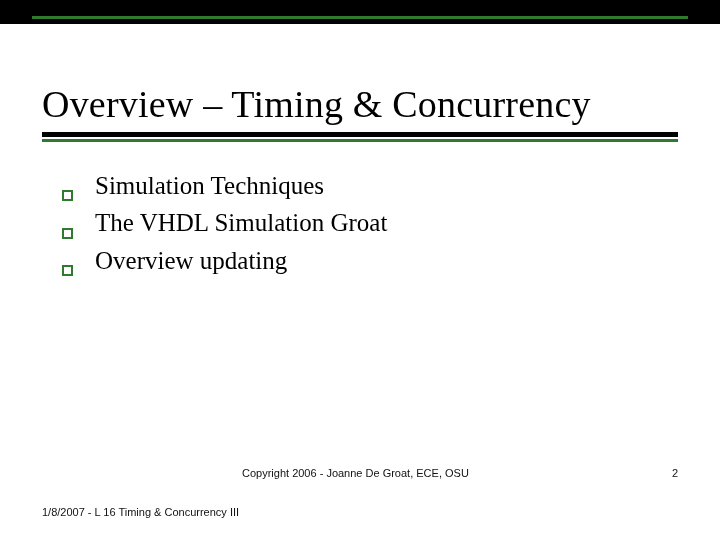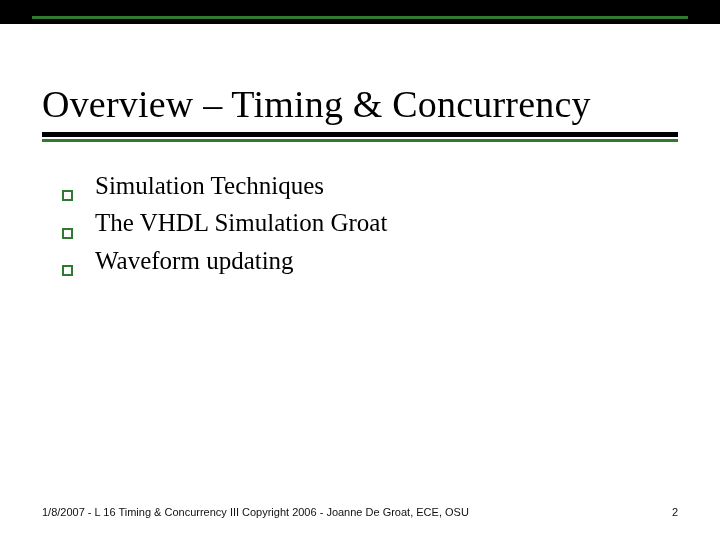--- a/index.html
+++ b/index.html
@@ -9,21 +9,21 @@
   .top-bar .accent { position: absolute; left: 32px; right: 32px; bottom: 5px; height: 3px; background: #2f7a2f; }
   .title { position: absolute; top: 82px; left: 42px; right: 42px; font-size: 38px; font-weight: 400; letter-spacing: 0.2px; }
   .title-rules { position: absolute; top: 132px; left: 42px; right: 42px; }
   .title-rules .rule1 { height: 5px; background: #000; }
   .title-rules .rule2 { height: 3px; background: #2f7a2f; margin-top: 2px; }
   .body { position: absolute; top: 170px; left: 62px; right: 62px; }
   .item { display: flex; align-items: flex-end; margin-bottom: 6px; }
   .bullet { width: 11px; height: 11px; border: 2px solid #2f7a2f; margin-top: 9px; margin-right: 22px; flex: 0 0 auto; }
   .item-text { font-size: 25px; line-height: 1.25; }
   .footer { position: absolute; left: 42px; right: 42px; bottom: 22px; display: flex; align-items: flex-start; font-family: Arial, Helvetica, sans-serif; font-size: 11px; color: #111; }
-  .footer-left { flex: 0 0 200px; }
+  .footer-left { flex: 0 0 200px; margin-top: 39px; }
   .footer-center { flex: 1 1 auto; text-align: left; }
   .footer-right { flex: 0 0 80px; text-align: right; }
 </style>
 </head>
 <body>
 
 <div class="slide">
   <div class="top-bar">
     <div class="accent"></div>
   </div>
@@ -38,21 +38,21 @@
     <div class="item">
       <span class="bullet"></span>
       <span class="item-text">Simulation Techniques</span>
     </div>
     <div class="item">
       <span class="bullet"></span>
       <span class="item-text">The VHDL Simulation Groat</span>
     </div>
     <div class="item">
       <span class="bullet"></span>
-      <span class="item-text">Waveform updating</span>
+      <span class="item-text">Overview updating</span>
     </div>
   </div>
 
   <div class="footer">
     <div class="footer-left">1/8/2007 - L 16 Timing &amp; Concurrency III</div>
     <div class="footer-center">Copyright 2006 - Joanne De Groat, ECE, OSU</div>
     <div class="footer-right">2</div>
   </div>
 </div>
 

